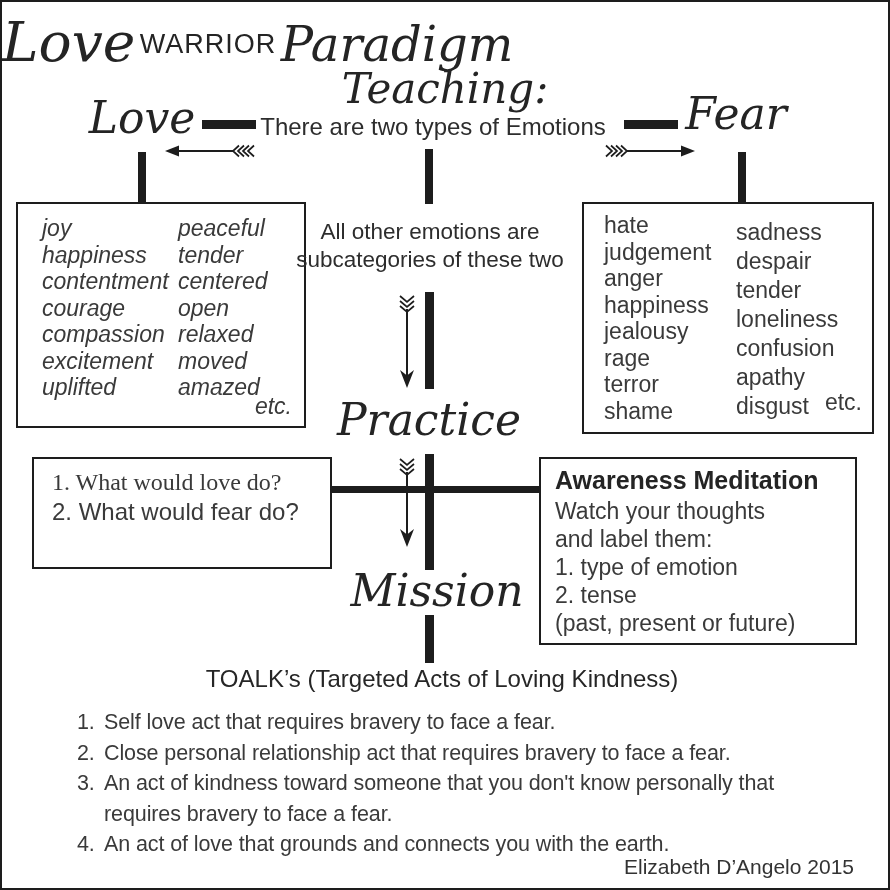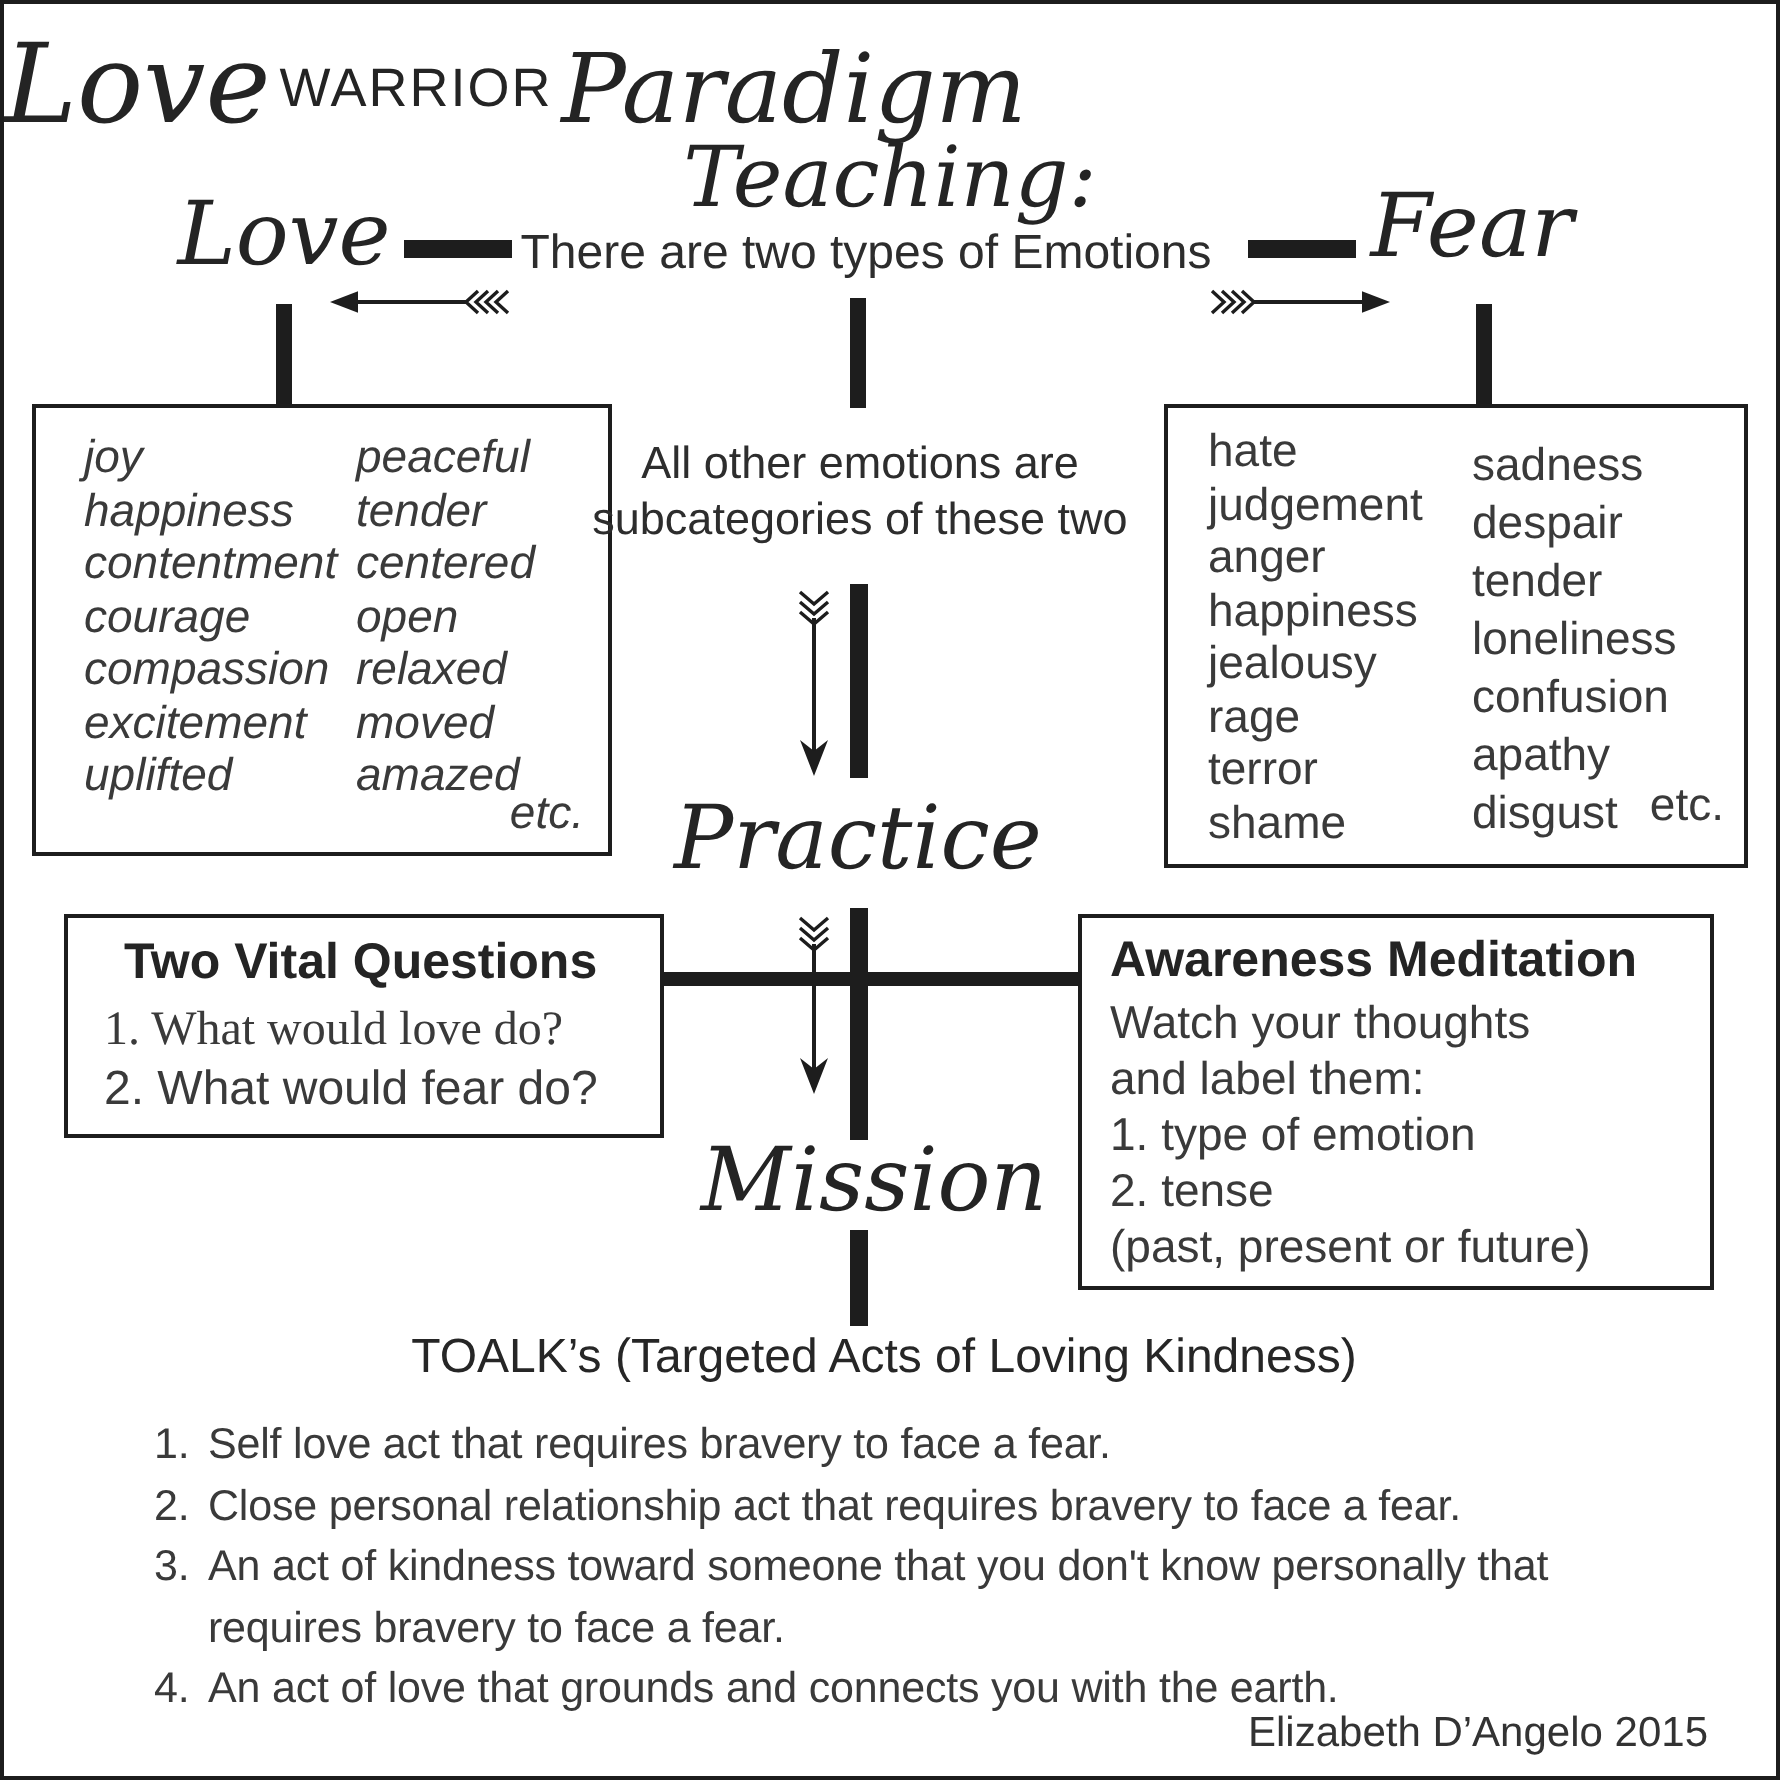--- a/index.html
+++ b/index.html
@@ -115,21 +115,20 @@
 
   <div class="hline" style="left:329px; top:484px; width:210px; height:7px;"></div>
   <div class="vline" style="left:423px; top:452px; width:9px; height:116px;"></div>
   <svg style="left:394px; top:454px;" width="22" height="92" viewBox="0 0 22 92">
     <path class="af" d="M4,3 L11,9 L18,3 M4,8 L11,14 L18,8 M4,13 L11,19 L18,13" stroke-width="1.7"></path>
     <line class="af" x1="11" y1="16" x2="11" y2="81" stroke-width="2"></line>
     <path class="ah" d="M11,91 L4,73 L11,78.5 L18,73 Z"></path>
   </svg>
 
   <div class="box" style="left:30px; top:455px; width:300px; height:112px; padding:8px 0 0 18px;">
-    <div class="boxtitle" style="font-size:25px; padding-left:10px; margin-bottom:4px;">Two Vital Questions</div>
     <div style="font-size:24px; line-height:30px;font-family:Liberation Serif, serif;">1. What would love do?</div>
     <div style="font-size:24px; line-height:30px;">2. What would fear do?</div>
   </div>
 
   <div class="box" style="left:537px; top:455px; width:318px; height:188px; padding:7px 0 0 14px;">
     <div class="boxtitle" style="font-size:25px; margin-bottom:2px;">Awareness Meditation</div>
     <div style="font-size:23px; line-height:28px;">Watch your thoughts</div>
     <div style="font-size:23px; line-height:28px;">and label them:</div>
     <div style="font-size:23px; line-height:28px;">1. type of emotion</div>
     <div style="font-size:23px; line-height:28px;">2. tense</div>

